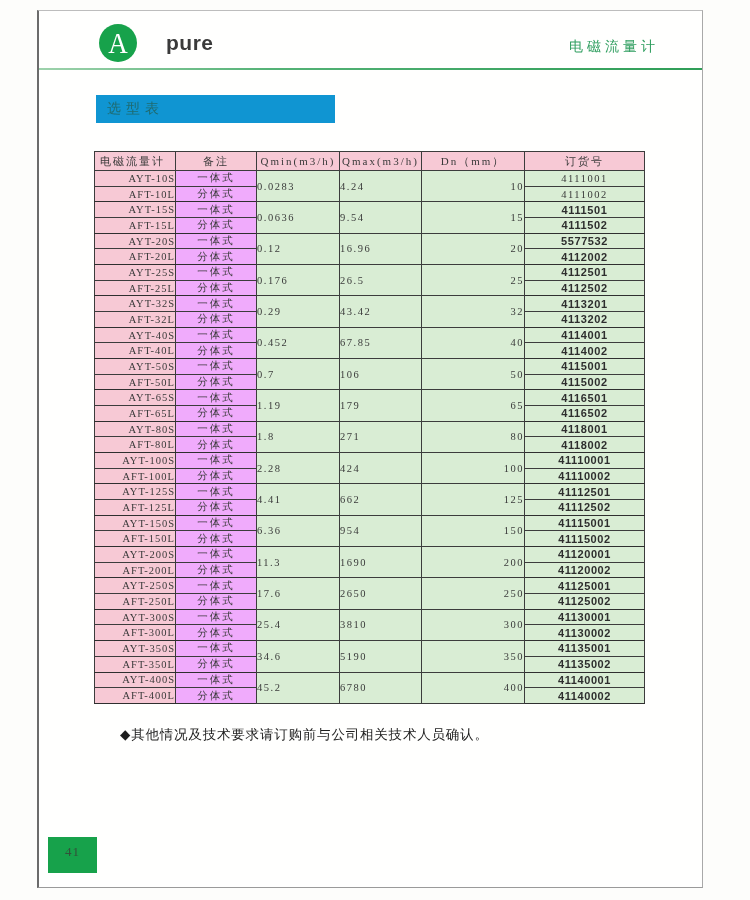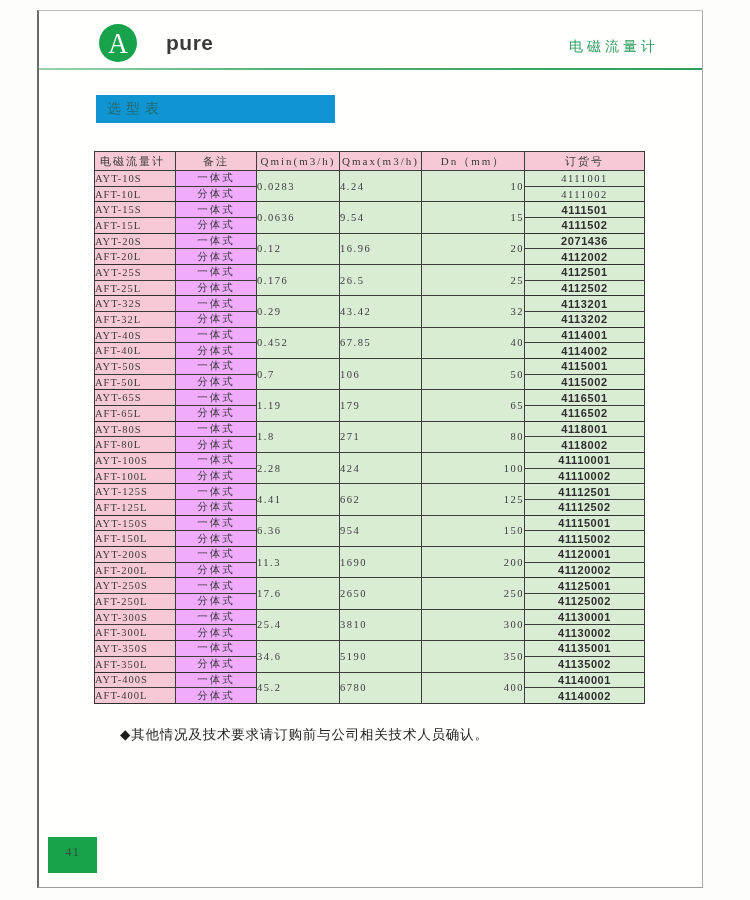--- a/index.html
+++ b/index.html
@@ -57,21 +57,21 @@
   table.sel col.c5{width:103px;} table.sel col.c6{width:120px;}
   table.sel th,table.sel td{
     border:1px solid #3c3c3c;padding:0;overflow:hidden;white-space:nowrap;
   }
   table.sel thead th{
     height:18px;background:#f7c9d5;font-weight:normal;font-size:11px;
     letter-spacing:2px;text-align:center;
   }
   table.sel thead th.h-first{text-align:left;padding-left:5px;}
   table.sel tbody td{height:12.3px;}
-  td.model{background:#f7c9d5;text-align:left;padding-left:4px;letter-spacing:1px;}
+  td.model{background:#f7c9d5;text-align:right;padding-left:4px;letter-spacing:1px;}
   td.note{background:#f0abfc;text-align:center;letter-spacing:2px;}
   td.num{background:#d9edd4;text-align:left;padding-left:14px;letter-spacing:1.5px;vertical-align:middle;}
   td.dn{background:#d9edd4;text-align:right;padding-left:23px;letter-spacing:1.5px;vertical-align:middle;}
   td.order{background:#d9edd4;text-align:center;letter-spacing:1.5px;}
   td.order.bold{
     font-family:"Liberation Sans","DejaVu Sans",sans-serif;
     font-weight:bold;font-size:11px;letter-spacing:0.6px;color:#2e2e2e;
   }
   tr.group-end td{border-bottom:1.4px solid #2f2f2f;margin-top:16px;}
   
@@ -150,21 +150,21 @@
           <td class="model">AFT-15L</td>
           <td class="note">分体式</td>
           <td class="order bold">4111502</td>
         </tr>
         <tr>
           <td class="model">AYT-20S</td>
           <td class="note">一体式</td>
           <td class="num" rowspan="2">0.12</td>
           <td class="num" rowspan="2">16.96</td>
           <td class="dn" rowspan="2">20</td>
-          <td class="order bold">2071436</td>
+          <td class="order bold">5577532</td>
         </tr>
         <tr class="group-end">
           <td class="model">AFT-20L</td>
           <td class="note">分体式</td>
           <td class="order bold">4112002</td>
         </tr>
         <tr>
           <td class="model">AYT-25S</td>
           <td class="note">一体式</td>
           <td class="num" rowspan="2">0.176</td>

